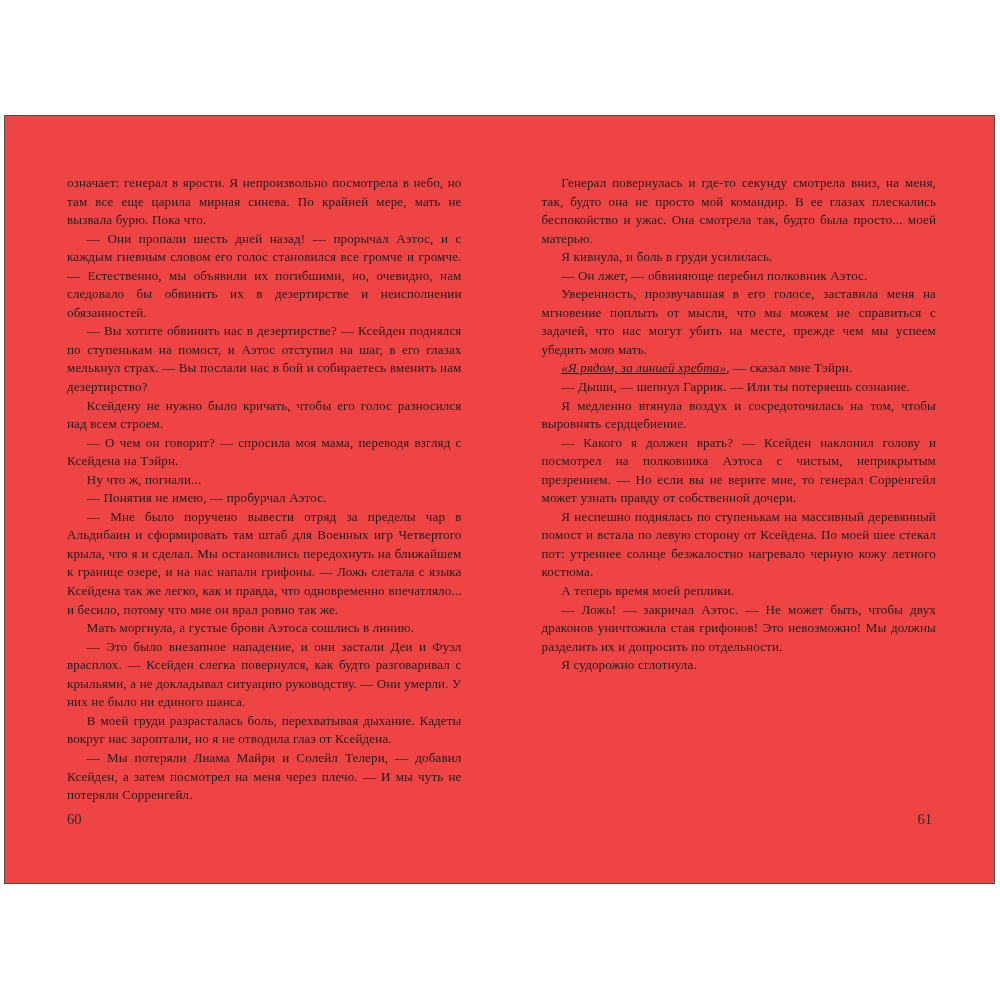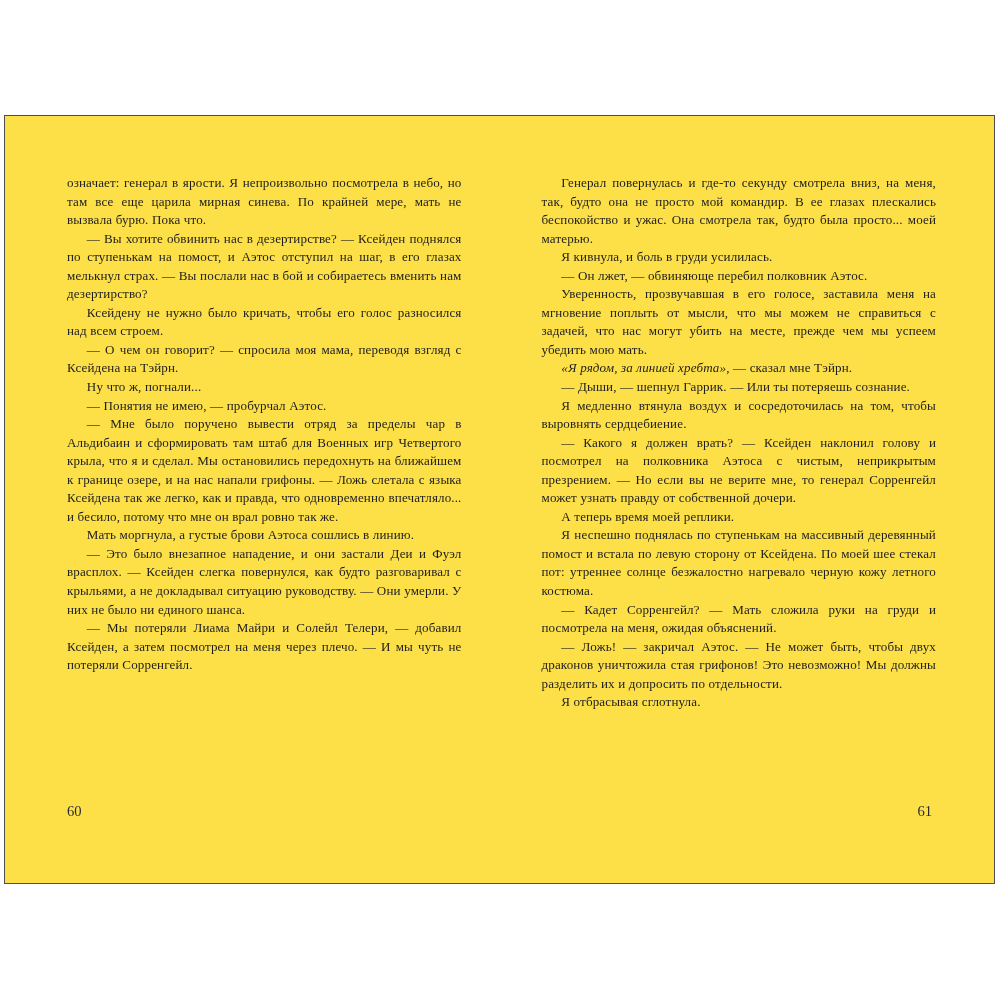--- a/index.html
+++ b/index.html
@@ -17,21 +17,21 @@
 
   
   #book-spread {
     position: absolute;
     left: 4px;
     top: 115px;
     width: 991px;
     height: 769px;
     box-sizing: border-box;
     border: 1.4px solid #4d4d52;
-    background: #fde047;
+    background: #ef4444;
   }
 
   
   .pages {
     position: absolute;
     inset: 0;
     display: flex;
   }
 
   .page {
@@ -53,69 +53,70 @@
     hyphens: manual;
     letter-spacing: 0.01em;
     word-spacing: 0.005em;
   }
 
   .text-block p {
     margin: 0;
     text-indent: 1.52em;
   }
   .text-block p.noindent { text-indent: 0; }
-  .text-block p em { font-style: italic; }
+  .text-block p em { font-style: italic; text-decoration: underline; }
 
   
   .folio {
     position: absolute;
-    bottom: 64px;
+    bottom: 56px;
     font-size: 14.6px;
     line-height: 1;
     color: #2a2a2e;
     font-family: "Liberation Serif", "DejaVu Serif", serif;
   }
   .folio-left  { left: 62px; }
   .folio-right { right: 62px; }
 </style>
 </head>
 <body>
 
 <div id="book-spread">
   <div class="pages">
 
     <div class="page page-left">
       <div class="text-block" id="left-text">
           <p class="noindent">означает: генерал в ярости. Я непроизвольно посмотрела в небо, но там все еще царила мирная синева. По крайней мере, мать не вызвала бурю. Пока что.</p>
+          <p>— Они пропали шесть дней назад! — прорычал Аэтос, и с каждым гневным словом его голос становился все громче и громче. — Естественно, мы объявили их погибшими, но, очевидно, нам следовало бы обвинить их в дезертирстве и неисполнении обязанностей.</p>
           <p>— Вы хотите обвинить нас в дезертирстве? — Ксейден поднялся по ступенькам на помост, и Аэтос отступил на шаг, в его глазах мелькнул страх. — Вы послали нас в бой и собираетесь вменить нам дезертирство?</p>
           <p>Ксейдену не нужно было кричать, чтобы его голос разносился над всем строем.</p>
           <p>— О чем он говорит? — спросила моя мама, переводя взгляд с Ксейдена на Тэйрн.</p>
           <p>Ну что ж, погнали...</p>
           <p>— Понятия не имею, — пробурчал Аэтос.</p>
           <p>— Мне было поручено вывести отряд за пределы чар в Альдибаин и сформировать там штаб для Военных игр Четвертого крыла, что я и сделал. Мы остановились передохнуть на ближайшем к границе озере, и на нас напали грифоны. — Ложь слетала с языка Ксейдена так же легко, как и правда, что одновременно впечатляло... и бесило, потому что мне он врал ровно так же.</p>
           <p>Мать моргнула, а густые брови Аэтоса сошлись в линию.</p>
           <p>— Это было внезапное нападение, и они застали Деи и Фуэл врасплох. — Ксейден слегка повернулся, как будто разговаривал с крыльями, а не докладывал ситуацию руководству. — Они умерли. У них не было ни единого шанса.</p>
+          <p>В моей груди разрасталась боль, перехватывая дыхание. Кадеты вокруг нас зароптали, но я не отводила глаз от Ксейдена.</p>
           <p>— Мы потеряли Лиама Майри и Солейл Телери, — добавил Ксейден, а затем посмотрел на меня через плечо. — И мы чуть не потеряли Сорренгейл.</p>
         </div>
       <div class="folio folio-left">60</div>
     </div>
 
     <div class="page page-right">
       <div class="text-block" id="right-text">
           <p>Генерал повернулась и где-то секунду смотрела вниз, на меня, так, будто она не просто мой командир. В ее глазах плескались беспокойство и ужас. Она смотрела так, будто была просто... моей матерью.</p>
           <p>Я кивнула, и боль в груди усилилась.</p>
           <p>— Он лжет, — обвиняюще перебил полковник Аэтос.</p>
           <p>Уверенность, прозвучавшая в его голосе, заставила меня на мгновение поплыть от мысли, что мы можем не справиться с задачей, что нас могут убить на месте, прежде чем мы успеем убедить мою мать.</p>
           <p><em>«Я рядом, за линией хребта»</em>, — сказал мне Тэйрн.</p>
           <p>— Дыши, — шепнул Гаррик. — Или ты потеряешь сознание.</p>
           <p>Я медленно втянула воздух и сосредоточилась на том, чтобы выровнять сердцебиение.</p>
           <p>— Какого я должен врать? — Ксейден наклонил голову и посмотрел на полковника Аэтоса с чистым, неприкрытым презрением. — Но если вы не верите мне, то генерал Сорренгейл может узнать правду от собственной дочери.</p>
+          <p>Я неспешно поднялась по ступенькам на массивный деревянный помост и встала по левую сторону от Ксейдена. По моей шее стекал пот: утреннее солнце безжалостно нагревало черную кожу летного костюма.</p>
           <p>А теперь время моей реплики.</p>
-          <p>Я неспешно поднялась по ступенькам на массивный деревянный помост и встала по левую сторону от Ксейдена. По моей шее стекал пот: утреннее солнце безжалостно нагревало черную кожу летного костюма.</p>
-          <p>— Кадет Сорренгейл? — Мать сложила руки на груди и посмотрела на меня, ожидая объяснений.</p>
           <p>— Ложь! — закричал Аэтос. — Не может быть, чтобы двух драконов уничтожила стая грифонов! Это невозможно! Мы должны разделить их и допросить по отдельности.</p>
-          <p>Я отбрасывая сглотнула.</p>
+          <p>Я судорожно сглотнула.</p>
         </div>
       <div class="folio folio-right">61</div>
     </div>
 
   </div>
 </div>
 
 </body></html>

